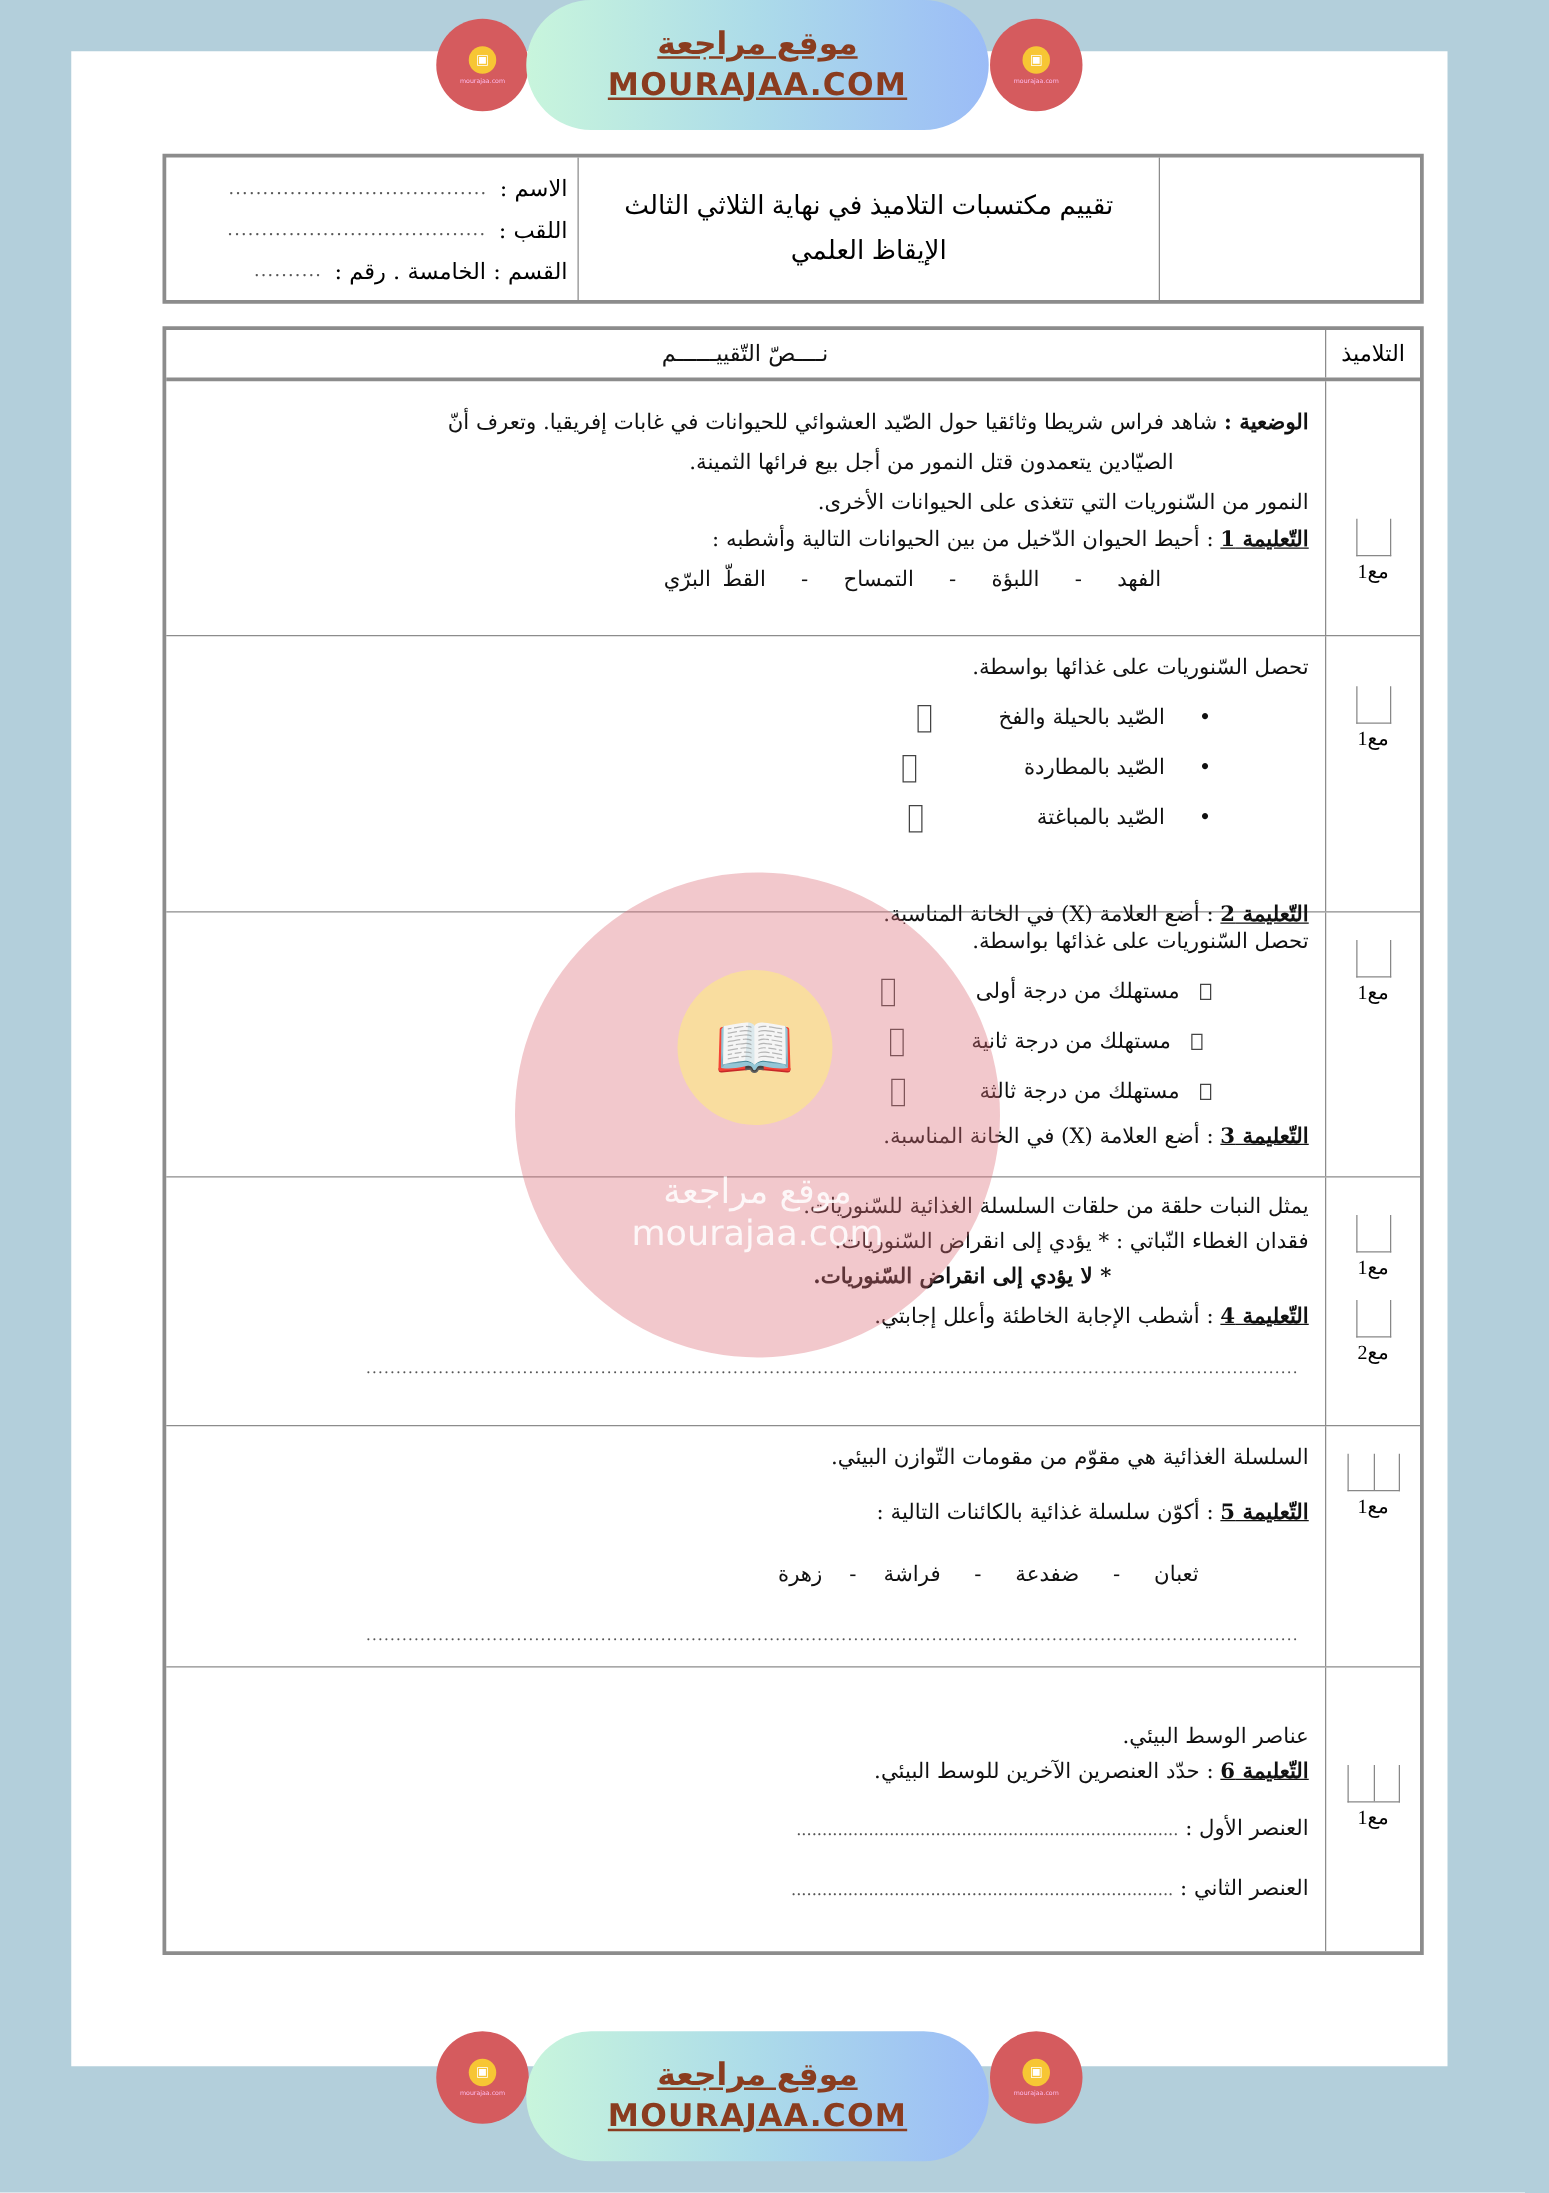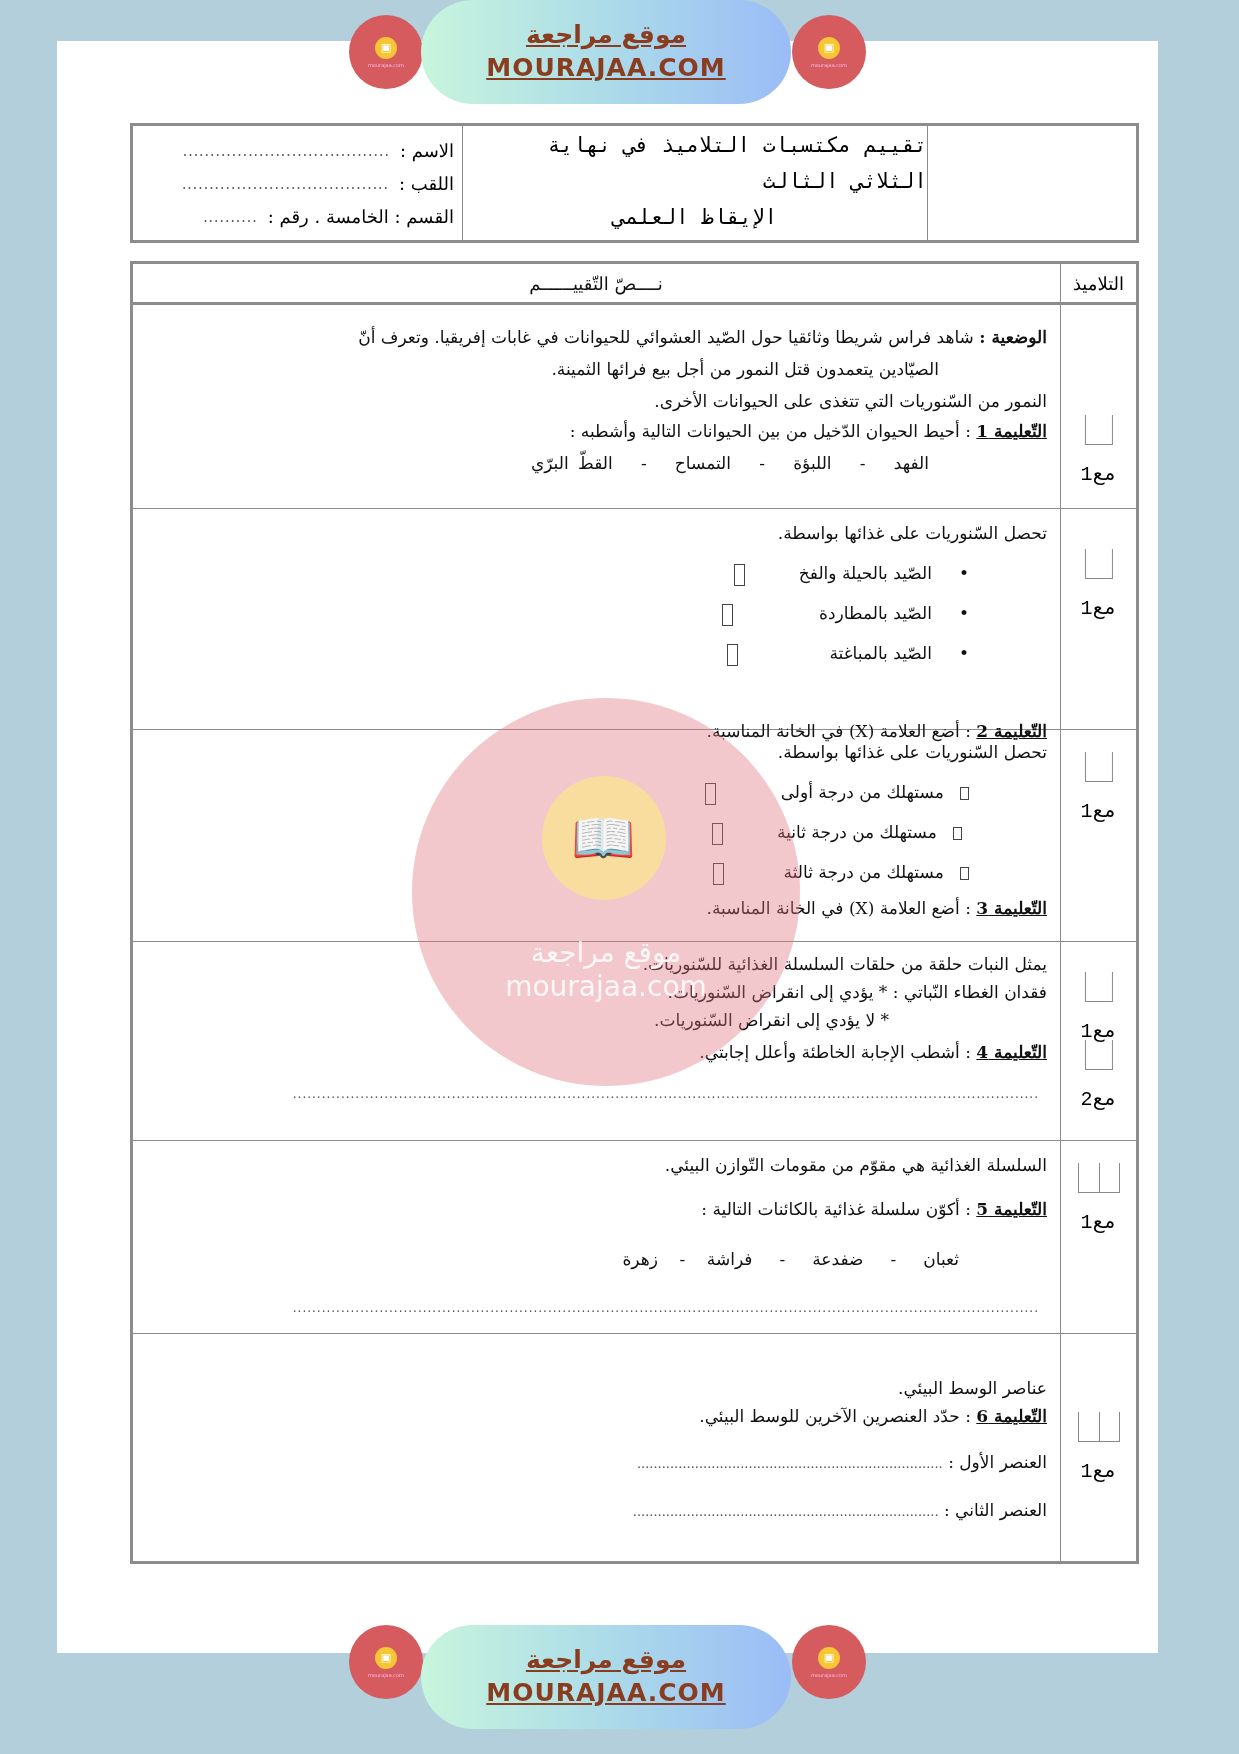--- a/index.html
+++ b/index.html
@@ -57,21 +57,21 @@
   .hdr {
     position: absolute; left: 130px; top: 123px; width: 1009px; height: 120px;
     border: 3px solid #8c8c8c; border-bottom-width: 3px;
     display: flex; flex-direction: row; direction: ltr;
   }
   .hdr .cell { height: 100%; }
   .hdr .student { width: 330px; border-right: 1px solid #8c8c8c; direction: rtl; padding: 8px 8px 0 8px; font-family: "DejaVu Serif", serif; font-size: 18px; }
   .hdr .student .line { display: flex; flex-direction: row; height: 33px; align-items: center; white-space: nowrap; }
   .hdr .student .lbl { margin-left: 10px; }
   .hdr .student .dots { color: #555; letter-spacing: 1px; font-size: 14px; }
-  .hdr .title { width: 465px; border-right: 1px solid #8c8c8c; display: flex; flex-direction: column; align-items: center; justify-content: center; direction: rtl; font-family: Liberation Mono, monospace; font-size: 21px; line-height: 36px; }
+  .hdr .title { width: 465px; border-right: 1px solid #8c8c8c; display: flex; flex-direction: column; align-items: center; justify-content: center; direction: rtl; font-family: Liberation Sans, sans-serif; font-size: 21px; line-height: 36px; }
   .hdr .blank { flex: 1; }
 
   
   .main {
     position: absolute; left: 130px; top: 261px; width: 1009px; height: 1303px;
     border: 3px solid #8c8c8c;
   }
   .row { position: absolute; left: 0; right: 0; border-bottom: 1px solid #8c8c8c; }
   .row.last { border-bottom: none; }
   .crit-col { position: absolute; right: 0; top: 0; bottom: 0; width: 76px; border-left: 1px solid #8c8c8c; }
@@ -86,21 +86,21 @@
   .opt-box { display: inline-block; width: 11px; height: 22px; border: 1px solid #444; vertical-align: middle; }
   .small-box { display: inline-block; width: 9px; height: 13px; border: 1px solid #444; vertical-align: middle; }
   .dotline { position: absolute; color: #555; font-size: 12px; letter-spacing: 1px; white-space: nowrap; overflow: hidden; }
 
   
   .mark { position: absolute; left: 50%; transform: translateX(-50%); display: flex; flex-direction: column; align-items: center; }
   .mark .cup { border: 1px solid #888; border-top: none; height: 30px; display: flex; }
   .mark .cup.one { width: 28px; }
   .mark .cup.two { width: 42px; }
   .mark .cup.two .div { width: 21px; border-right: 1px solid #888; }
-  .mark .lbl { font-family: Liberation Mono, monospace; font-size: 20px; direction: rtl; margin-top: 16px; white-space: nowrap; }
+  .mark .lbl { font-family: Liberation Serif, serif; font-size: 16px; direction: rtl; margin-top: 2px; white-space: nowrap; }
 
   
   .wm {
     position: absolute; left: 412px; top: 698px; width: 388px; height: 388px; border-radius: 50%;
     background: rgba(220, 110, 120, 0.38);
     pointer-events: none;
   }
   .wm .inner {
     position: absolute; left: 130px; top: 78px; width: 124px; height: 124px; border-radius: 50%;
     background: rgba(250, 225, 150, 0.85);
@@ -209,21 +209,21 @@
         <div class="cup one"></div>
         <div class="lbl">مع1</div>
       </div>
     </div>
   </div>
 
   <div class="row" style="top:678px;height:199px;">
     <div class="text-col">
       <div class="p" style="top:12px;">يمثل النبات حلقة من حلقات السلسلة الغذائية للسّنوريات.</div>
       <div class="p" style="top:40px;">فقدان الغطاء النّباتي : * يؤدي إلى انقراض السّنوريات.</div>
-      <div class="p" style="top:68px;right:170px;">* لا يؤدي إلى انقراض السّنوريات.</div>
+      <div class="p" style="top:68px;right:170px;font-weight:bold;">* لا يؤدي إلى انقراض السّنوريات.</div>
       <div class="p" style="top:100px;"><span class="u">التّعليمة 4</span> <span>: أشطب الإجابة الخاطئة وأعلل إجابتي.</span></div>
       <div class="dotline" style="top:145px;left:40px;right:20px;">...........................................................................................................................................................</div>
     </div>
     <div class="crit-col">
       <div class="mark" style="top:30px;">
         <div class="cup one"></div>
         <div class="lbl">مع1</div>
       </div>
       <div class="mark" style="top:98px;">
         <div class="cup one"></div>

